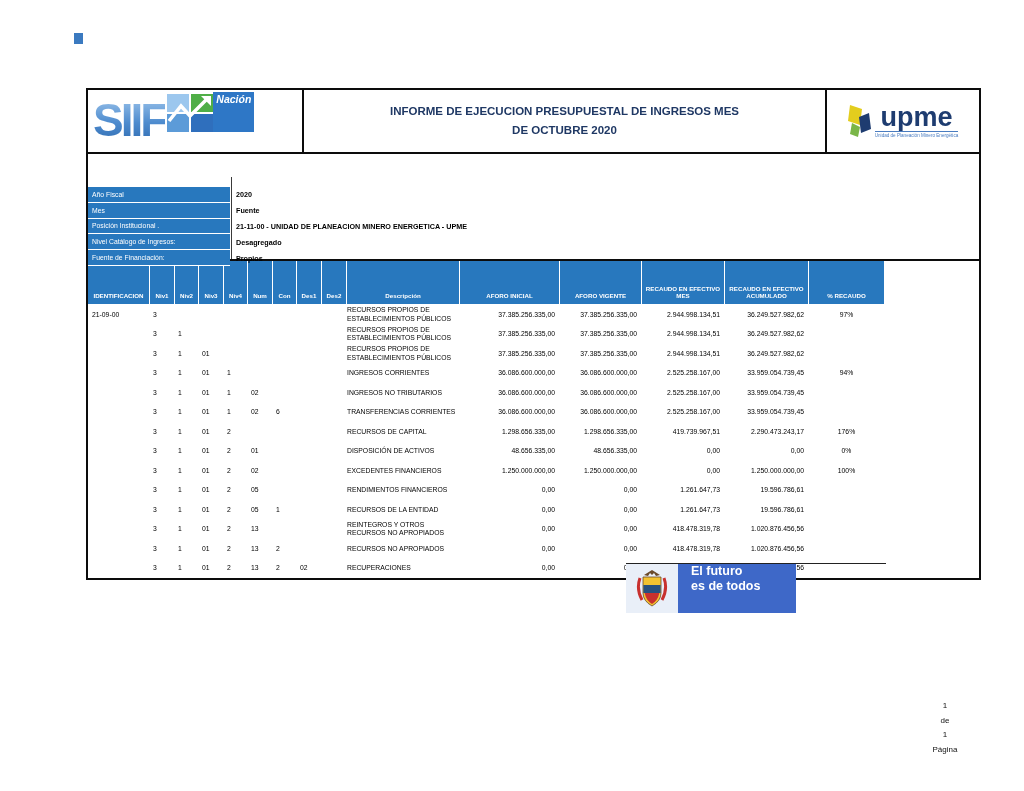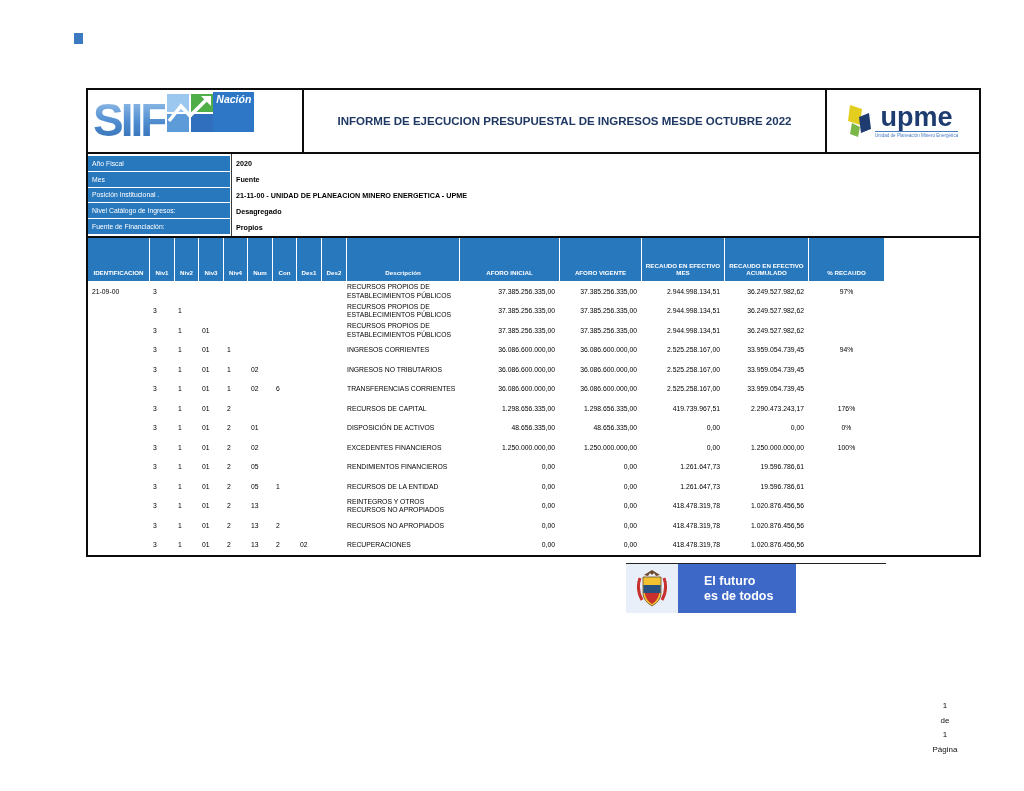--- a/index.html
+++ b/index.html
@@ -13,30 +13,30 @@
   .doc-header { display:flex; height:64px; border-bottom:2px solid #0c0c0c; }
   .logo-cell { width:214px; display:flex; align-items:center; padding-left:5px; }
   .siif-wrap { display:flex; align-items:flex-start; height:58px; }
   .siif-text { font-size:46px; font-weight:bold; letter-spacing:-3px; line-height:56px;
                color:#3f7fc4; background:linear-gradient(#a9cdf0 0%, #4d8bce 55%, #2a65ab 100%);
                -webkit-background-clip:text; background-clip:text; -webkit-text-fill-color:transparent; }
   .siif-right { display:flex; flex-direction:row; margin-left:2px; margin-top:2px; }
   .siif-nacion { background:#2e77c6; color:#fff; font-weight:bold; font-style:italic; font-size:10.5px;
                  text-align:center; padding:1px 3px; margin-top:-2px; }
   .title-cell { flex:1; border-left:2px solid #0c0c0c; border-right:2px solid #0c0c0c;
-                display:flex; flex-direction:row; justify-content:center; align-items:center; }
+                display:flex; flex-direction:column; justify-content:center; align-items:center; }
   .title-line { color:#1f3864; font-weight:bold; font-size:11.5px; line-height:19px; text-align:center; }
   .upme-cell { width:152px; display:flex; align-items:center; justify-content:center; }
   .upme-wrap { display:flex; align-items:center; }
   .upme-block { display:flex; flex-direction:column; align-items:center; margin-left:3px; }
   .upme-word { color:#1e3c70; font-weight:bold; font-size:27px; line-height:26px; letter-spacing:0px; }
   .upme-tag { color:#4a7cc0; font-size:4.6px; border-top:1px solid #4a7cc0; padding-top:1px; margin-top:1px; white-space:nowrap; }
 
   
-  .fields { height:82px; padding-top:2px; position:relative; }
+  .fields { height:82px; padding-top:10px; position:relative;margin-top:23px; }
   .fields::after { content:""; position:absolute; left:143px; top:0; bottom:0; width:1px; background:#3a3a3a; }
   .field-row { display:flex; height:15.8px; }
   .field-label { width:142px; background:#2878be; color:#ffffff; font-size:6.8px;
                  display:flex; align-items:center; padding-left:4px; border-bottom:1px solid #ffffff; }
   .field-value { flex:1; color:#000; font-size:7.2px; font-weight:bold; display:flex; align-items:center; padding-left:6px; }
 
   
   .tbl { border-top:2px solid #0c0c0c; }
   .grid15 { display:grid; grid-template-columns:62px 25px 24px 25px 24px 25px 24px 25px 25px 113px 100px 82px 83px 84px 75px; }
   .thead { height:43px; }
@@ -49,21 +49,21 @@
   .td { font-size:6.8px; color:#000; display:flex; align-items:center; line-height:1.25; }
   .c-id  { padding-left:4px; }
   .c-sm  { padding-left:3px; }
   .c-desc{ padding-right:4px; }
   .c-num { justify-content:flex-end; padding-right:5px; text-align:right; }
   .c-pct { justify-content:center; }
 
   
   .banner { position:absolute; left:626px; top:563px; width:260px; height:50px; display:flex; border-top:1px solid #222; }
   .banner-arms { width:52px; background:#e9eff8; display:flex; align-items:center; justify-content:center; }
-  .banner-slogan { width:118px; background:#3e68c8; color:#fff; display:flex; flex-direction:column; justify-content:center; padding-left:26px; }
+  .banner-slogan { width:118px; background:#3e68c8; color:#fff; display:flex; flex-direction:column; padding-left:13px; }
   .slogan-line { font-weight:bold; font-size:12.5px; line-height:15px; }
   .banner-brand { flex:1; background:#6b90dd; color:#fff; display:flex; align-items:center; justify-content:center; font-size:12.5px; }
 
   
   .page-counter { position:absolute; left:918px; top:699px; width:54px; text-align:center; font-size:8px; color:#111; line-height:14.5px; }
 </style>
 </head>
 <body>
 
 <div class="artifact"></div>
@@ -82,21 +82,21 @@
             <rect x="24" y="20" width="22" height="18" fill="#2f6fbd"></rect>
             <polyline points="2,27 14,12 23,22 39,6" stroke="#ffffff" stroke-width="3.5" fill="none"></polyline>
             <polygon points="34,2 44,2 44,12" fill="#ffffff"></polygon>
           </svg>
           <div class="siif-nacion">Nación</div>
         </div>
       </div>
     </div>
     <div class="title-cell">
       <div class="title-line">INFORME DE EJECUCION PRESUPUESTAL DE INGRESOS MES</div>
-      <div class="title-line">DE OCTUBRE 2022</div>
+      <div class="title-line">DE OCTUBRE 2020</div>
     </div>
     <div class="upme-cell">
       <div class="upme-wrap">
         <svg width="24" height="34" viewBox="0 0 24 34">
           <polygon points="2,1 14,5 12,21 0,17" fill="#e3cd1e"></polygon>
           <polygon points="11,13 21,9 23,25 13,29" fill="#1e3c70"></polygon>
           <polygon points="4,19 12,23 10,33 2,30" fill="#7ab648"></polygon>
         </svg>
         <div class="upme-block">
           <span class="upme-word">upme</span>

